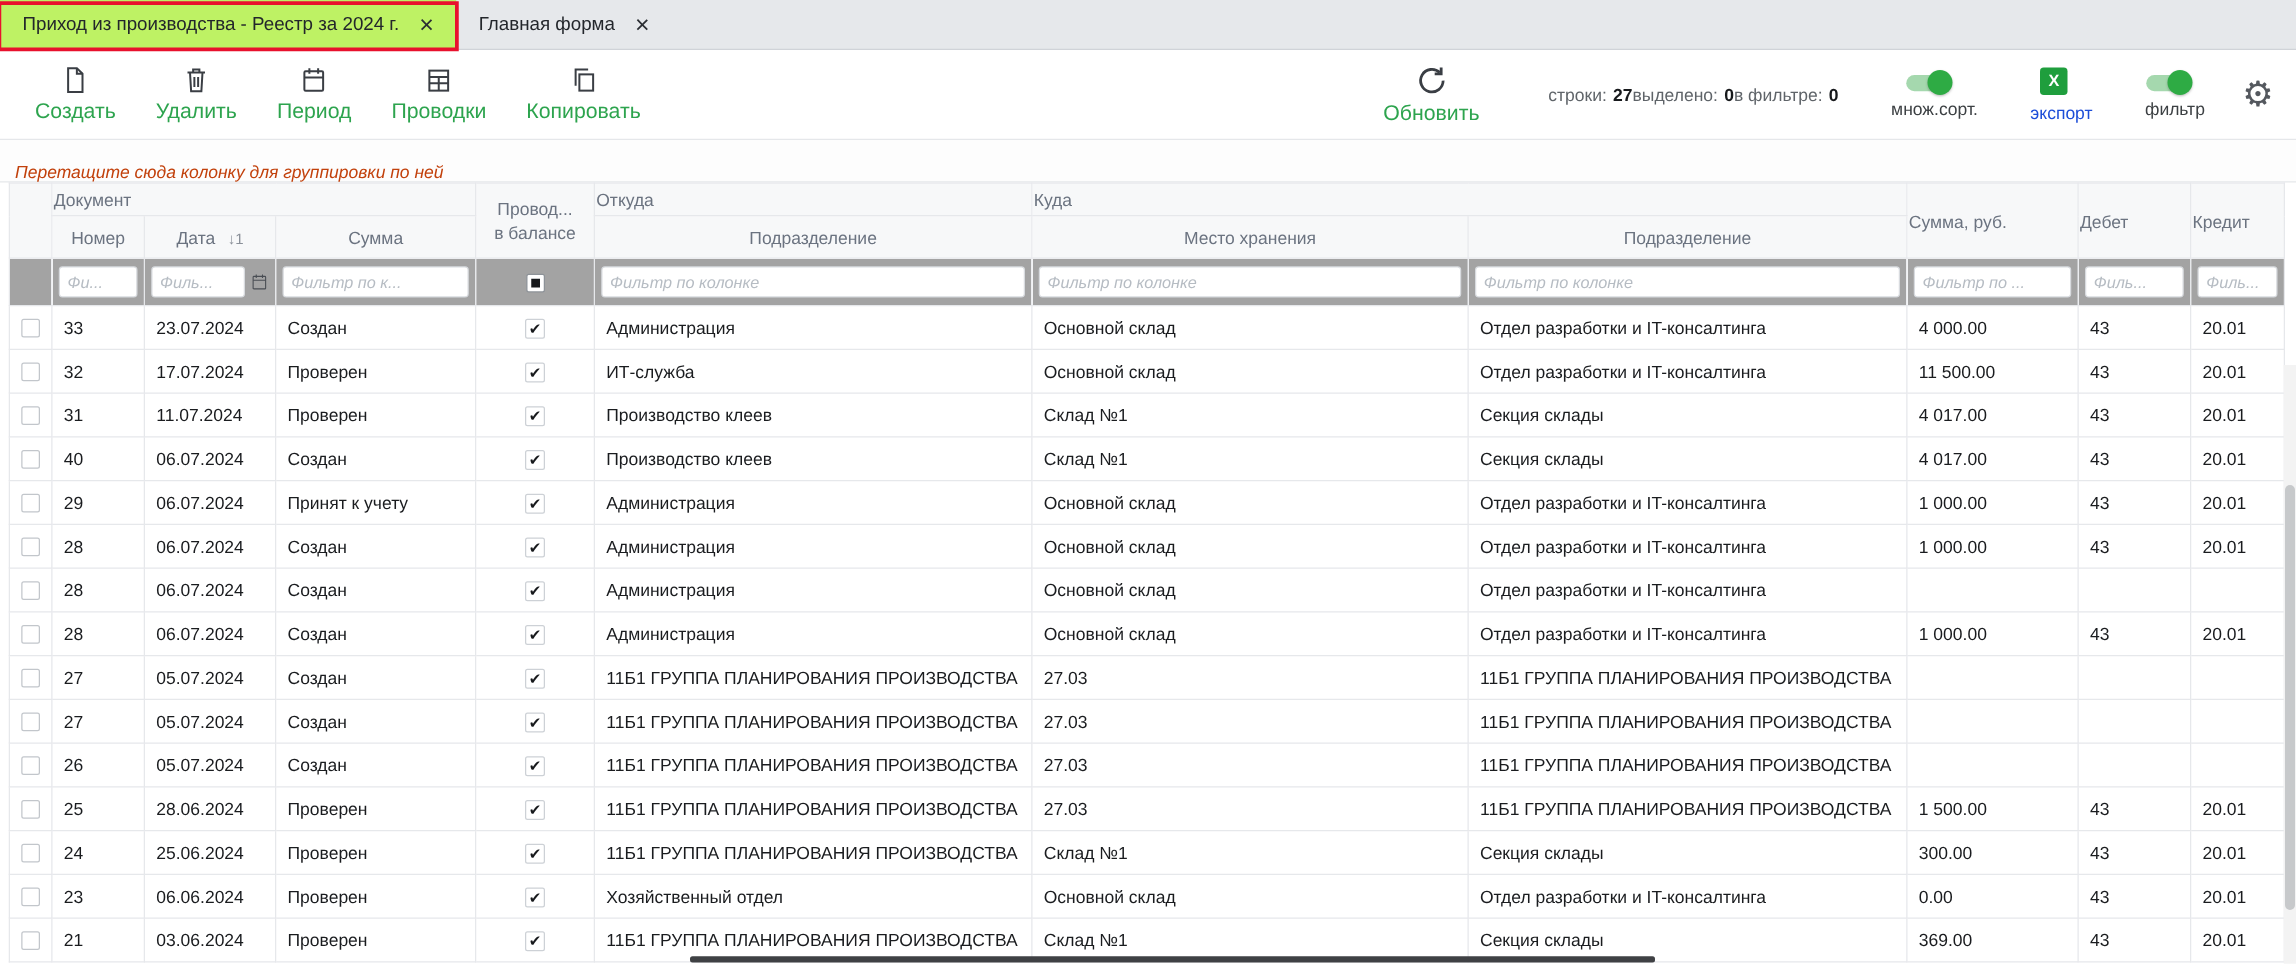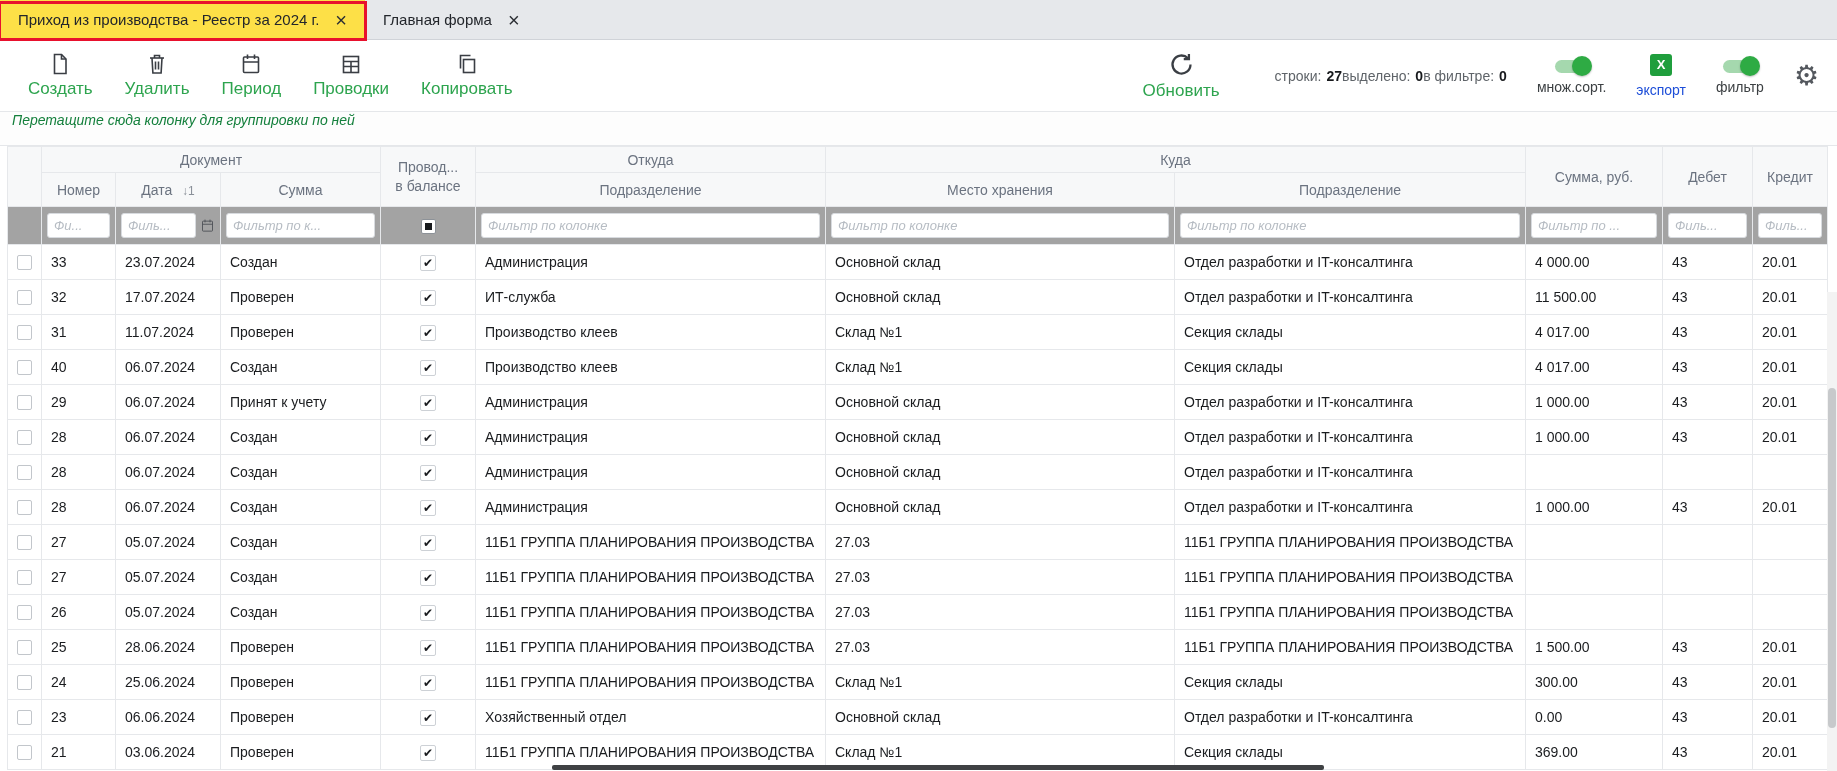--- a/index.html
+++ b/index.html
@@ -5,49 +5,49 @@
   * { box-sizing: border-box; }
   html, body { margin:0; padding:0; }
   body {
     width:1837px; height:771px; overflow:hidden; position:relative;
     font-family:"Liberation Sans", sans-serif; background:#fff; color:#1a1c1f;
   }
 
   
   .tabbar { height:40px; background:#e6e8eb; border-bottom:1px solid #d0d3d8; display:flex; align-items:stretch; }
   .tab { position:relative; display:flex; align-items:center; gap:16px; padding:0 18px; font-size:15px; color:#23262b; cursor:pointer; }
-  .tab.active { background:#fde047; }
+  .tab.active { background:#bef264; }
   .tab .close { font-size:20px; line-height:1; color:#2b2e33; cursor:pointer; }
   .annotation-box { position:absolute; left:-2px; top:1px; right:-2px; bottom:-2px; border:3px solid #e8112d; pointer-events:none; z-index:20; }
 
   
   .toolbar { height:72px; background:#fff; border-bottom:1px solid #e5e7ea; display:flex; align-items:center; padding:0 18px 0 28px; gap:32px; }
   .tbtn { display:flex; flex-direction:column; align-items:center; gap:3px; cursor:pointer; min-width:56px; }
   .tbtn svg { display:block; stroke:#3a3e44; fill:none; stroke-width:1.6; }
   .tbtn .lbl { font-size:17px; color:#2da44e; white-space:nowrap; }
   .toolbar-right { margin-left:auto; display:flex; align-items:center; gap:30px; }
   .stats { display:flex; font-size:14px; color:#5f6469; white-space:nowrap;margin-left:25px; }
   .stats b { color:#17191c; margin-left:5px; font-weight:bold; }
   .toggle-group { display:flex; flex-direction:column; align-items:center; gap:6px; cursor:pointer; }
-  .toggle-group .lbl { font-size:14px; color:#3c4043; white-space:nowrap; }
+  .toggle-group .lbl { font-size:14px; color:#3c4043; white-space:nowrap;margin-left:12px; }
   .switch { width:34px; height:13px; border-radius:7px; background:#a5d8ae; position:relative; margin-top:4px; }
   .switch .knob { position:absolute; right:-3px; top:-4px; width:20px; height:20px; border-radius:50%; background:#2eab44; box-shadow:0 1px 2px rgba(0,0,0,.25); }
   .excel-icon { width:22px; height:22px; border-radius:3px; background:#1f9e3d; color:#fff; font-size:13px; font-weight:bold; display:flex; align-items:center; justify-content:center; }
   .export-group .lbl { color:#1d4ed8; }
   .gear { font-size:28px; color:#54585e; line-height:1; cursor:pointer; }
 
   
-  .groupbar { height:34px; background:#fdfdfd; border-bottom:1px solid #e5e7ea; display:flex; align-items:flex-start; padding-left:12px; font-size:14px; font-style:italic; color:#15803d; }
+  .groupbar { height:34px; background:#fdfdfd; border-bottom:1px solid #e5e7ea; display:flex; align-items:flex-end; padding-left:12px; font-size:14px; font-style:italic; color:#c2410c; }
 
   
   .grid-wrap { position:relative; }
   table.grid { border-collapse:collapse; table-layout:fixed; width:1820px; margin-left:7px; font-size:14px; }
   .grid th, .grid td { border:1px solid #e6e8eb; overflow:hidden; white-space:nowrap; }
   .grid thead th { background:#f7f8f9; color:#6b7380; font-weight:normal; font-size:14px; }
-  .group-row th { height:26px; text-align:center; }
+  .group-row th { height:26px; text-align:left; }
   .col-row th { height:34px; text-align:center; }
   th.posted-h { line-height:1.3; text-align:center; }
   .sort { color:#8a9099; font-size:12px; margin-left:6px; }
   .filter-row td { height:38px; background:#a3a3a3; padding:0 5px; }
   .filter-row .fwrap { display:flex; align-items:center; gap:4px; }
   .filter-row input { flex:1; min-width:0; width:100%; height:25px; border:1px solid #d8dbdf; border-radius:3px; padding:0 6px; font-size:13px; font-family:inherit; color:#333; background:#fff; }
   .filter-row input::placeholder { color:#b6bcc3; font-style:italic; }
   .cal-btn { flex:0 0 auto; display:flex; align-items:center; cursor:pointer; }
   .cal-btn svg { stroke:#4a4e54; fill:none; stroke-width:1.4; }
 

